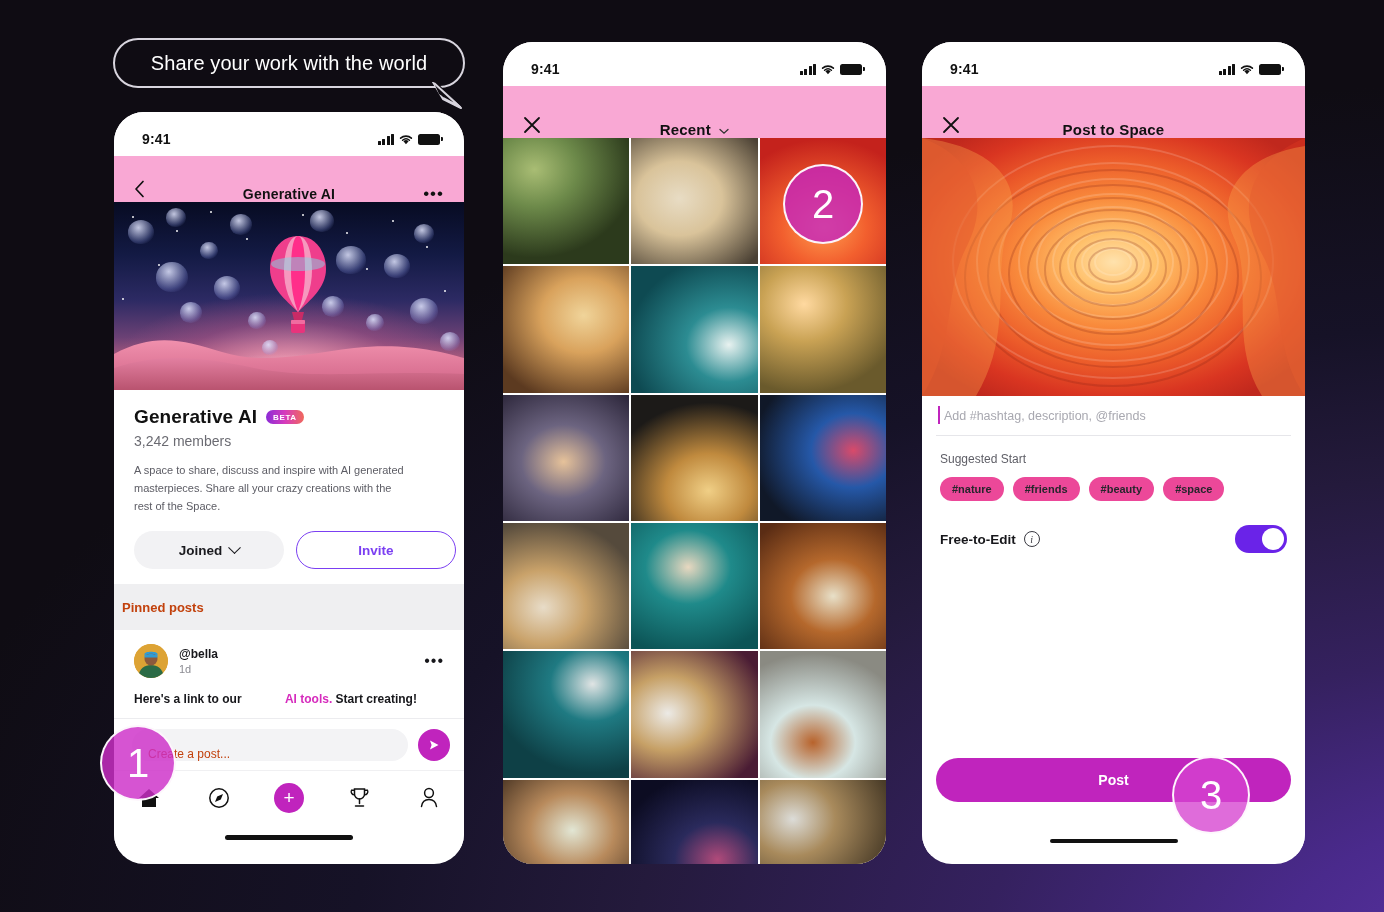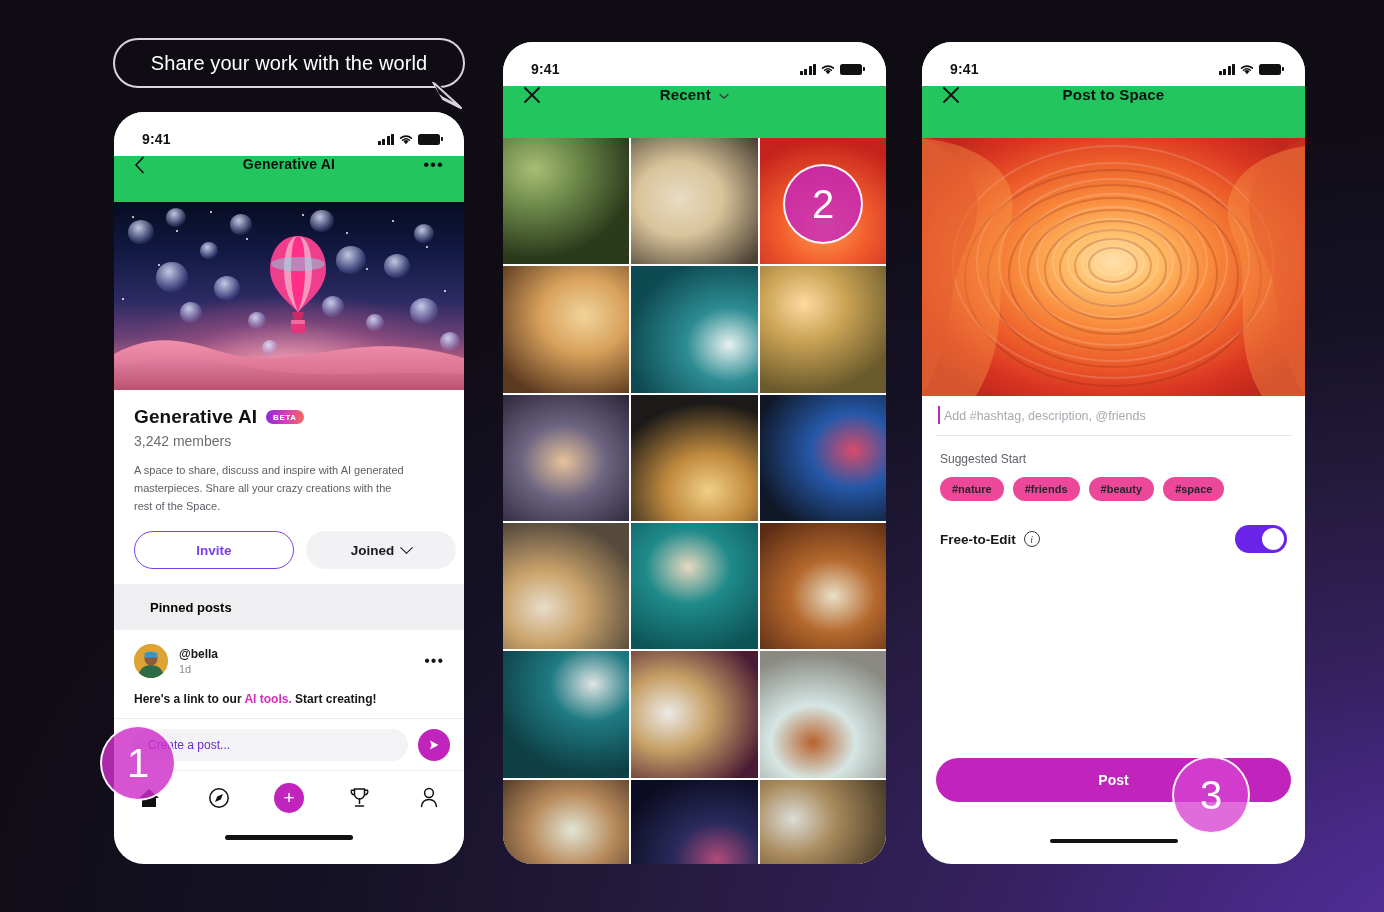--- a/index.html
+++ b/index.html
@@ -68,23 +68,23 @@
     background: #111; position: relative;
   }
   .batt::after {
     content: ""; position: absolute; right: -3px; top: 3.5px;
     width: 2px; height: 4px; background: #111; border-radius: 0 1px 1px 0;
   }
 
   
   .navbar {
     height: 46px;
-    display: flex; align-items: flex-start;
+    display: flex; align-items: flex-end;
     padding: 0 20px;
-    background: #22c55e;
+    background: #f9a8d4;
     position: relative;
   }
   .navbar .title {
     position: absolute; left: 0; right: 0; text-align: center;
     font-size: 14px; font-weight: bold; color: #111; letter-spacing: .2px;
     pointer-events: none;
   }
   .navbar .title.big { font-size: 15px; }
   .nav-left, .nav-right { position: relative; z-index: 2; }
   .nav-right { margin-left: auto; }
@@ -129,45 +129,45 @@
     height: 38px; border-radius: 20px;
     display: flex; align-items: center; justify-content: center; gap: 8px;
     font-size: 13.5px; font-weight: bold;
   }
   .btn-joined { flex: 0 0 150px; background: #f2f2f4; color: #1a1a1e; }
   .btn-invite { flex: 0 0 160px; border: 1.6px solid #7b3ff2; color: #7b3ff2; background: #fff; }
   .chev-d { width: 9px; height: 9px; border-right: 1.8px solid #1a1a1e; border-bottom: 1.8px solid #1a1a1e; transform: rotate(45deg) translate(-2px,-2px); }
 
   .pinned-bar {
     margin-top: 15px; height: 46px; background: #efeff1;
-    display: flex; align-items: center; padding: 0 36px;
-    font-size: 13px; font-weight: bold; color: #000000;
+    display: flex; align-items: center; padding: 0 8px;
+    font-size: 13px; font-weight: bold; color: #c2410c;
   }
   .post { padding: 14px 20px 0; }
   .post-head { display: flex; align-items: center; }
   .avatar {
     width: 34px; height: 34px; border-radius: 50%; overflow: hidden;
     background: #e0a233; position: relative; flex: 0 0 34px;
   }
   .post-meta { margin-left: 11px; }
   .handle { font-size: 12px; font-weight: bold; color: #17171b; }
   .ago { font-size: 11px; color: #8b8b92; margin-top: 2px; }
   .post-dots { margin-left: auto; font-size: 16px; color: #17171b; letter-spacing: 1px; }
   .post-body { font-size: 12px; color: #17171b; font-weight: bold; margin-top: 14px; }
-  .post-body a { color: #d62bbd; text-decoration: none; }
+  .post-body a { color: #d62bbd; text-decoration: none; margin-left: 40px; }
 
   .composer {
     margin-top: 12px; border-top: 1px solid #ececef;
     height: 52px; display: flex; align-items: center; gap: 10px;
     padding: 0 14px 0 18px;
   }
   .composer-input {
     flex: 1; height: 32px; border-radius: 16px; background: #f3f3f5;
-    display: flex; align-items: center; padding: 0 16px;
-    font-size: 12px; color: #6d28d9;
+    display: flex; align-items: flex-end; padding: 0 16px;
+    font-size: 12px; color: #c2410c;
   }
   .send-btn {
     width: 32px; height: 32px; border-radius: 50%; background: #c024bd;
     display: flex; align-items: center; justify-content: center; flex: 0 0 32px;
   }
 
   .tabbar {
     display: flex; align-items: center; justify-content: space-around;
     height: 54px; background: #fff; border-top: 1px solid #f0f0f2;
   }
@@ -383,26 +383,26 @@
     </div>
 
     <div class="info">
       <div class="space-title-row">
         <span class="space-title">Generative AI</span>
         <span class="beta">BETA</span>
       </div>
       <div class="members">3,242 members</div>
       <div class="about">A space to share, discuss and inspire with AI generated masterpieces. Share all your crazy creations with the rest of the Space.</div>
       <div class="cta-row">
-        <div class="btn btn-invite">
-          <span>Invite</span>
-        </div>
         <div class="btn btn-joined">
           <span>Joined</span>
           <span class="chev-d"></span>
+        </div>
+        <div class="btn btn-invite">
+          <span>Invite</span>
         </div>
       </div>
     </div>
 
     <div class="pinned-bar">
       <span>Pinned posts</span>
     </div>
 
     <div class="post">
       <div class="post-head">

